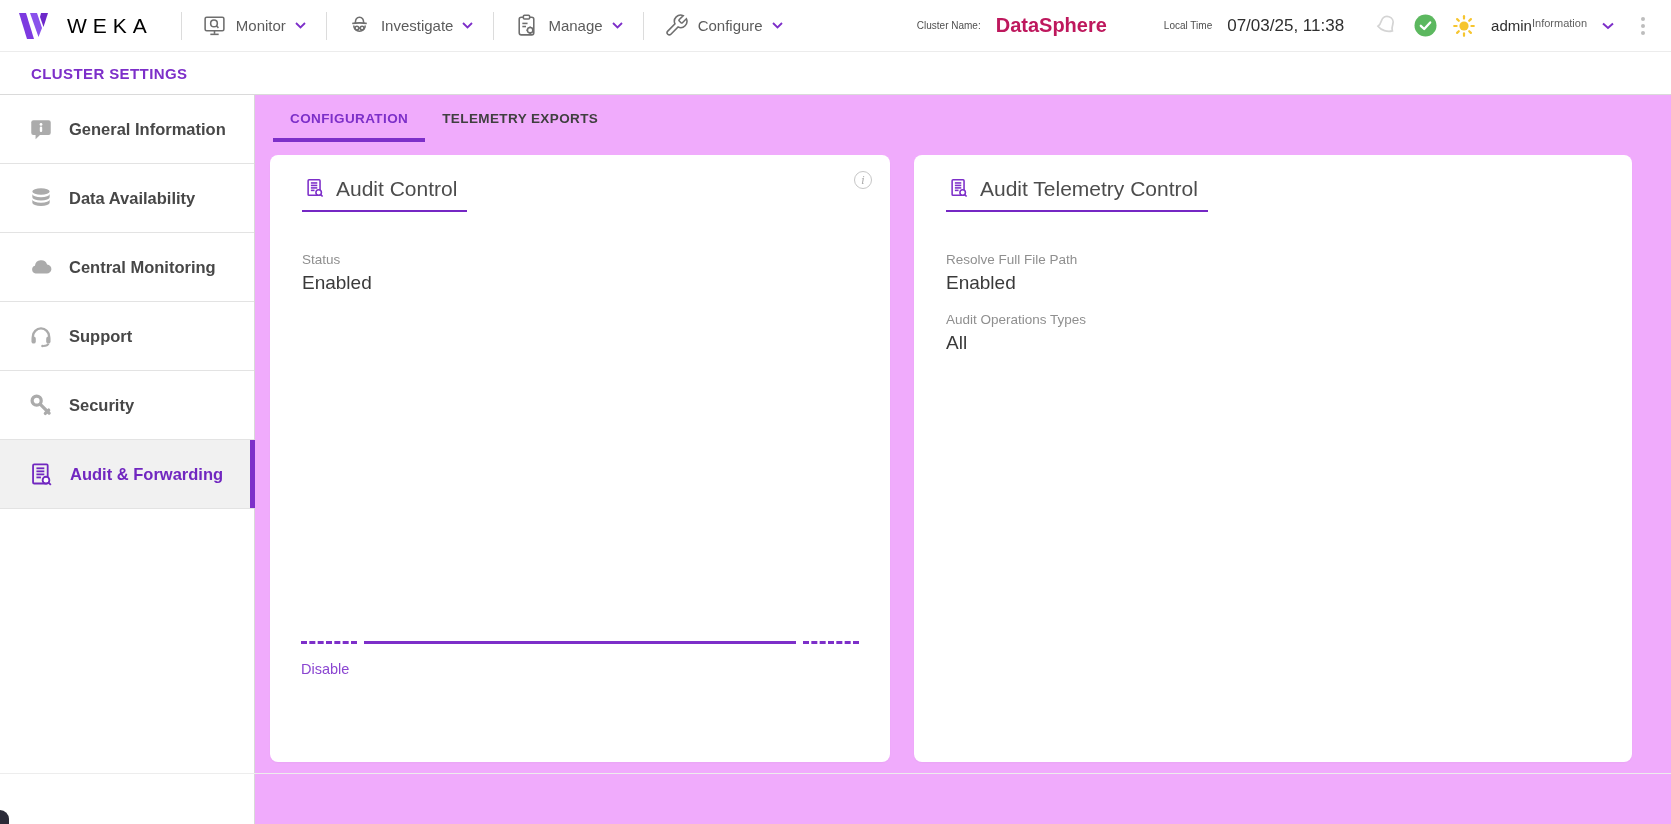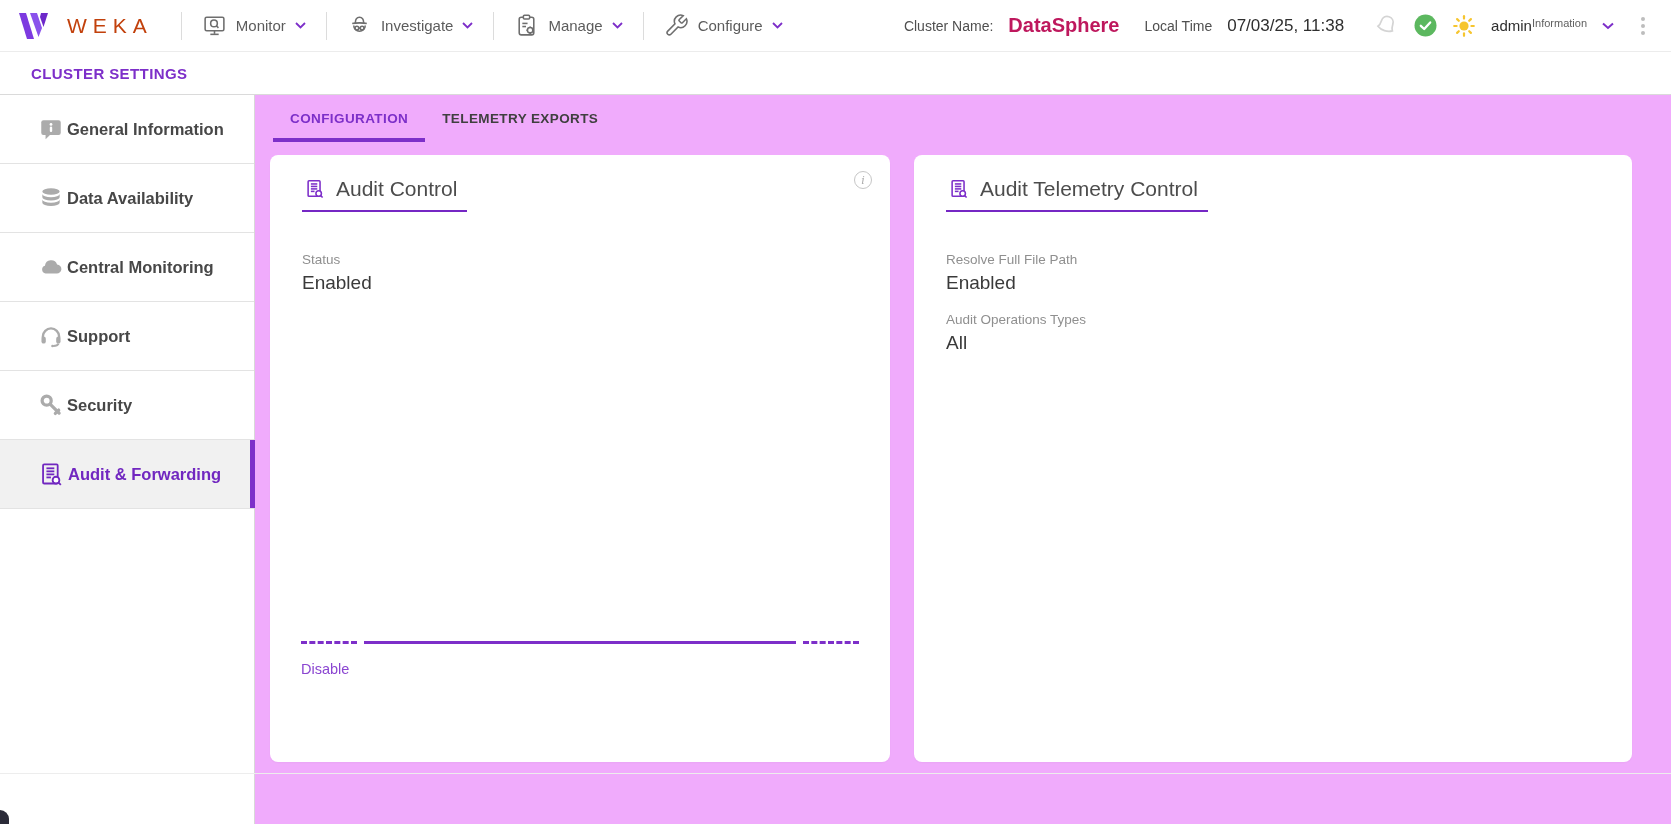--- a/index.html
+++ b/index.html
@@ -3,64 +3,64 @@
 <meta charset="utf-8">
 <style>
   * { margin:0; padding:0; box-sizing:border-box; }
   html,body { width:1671px; height:824px; overflow:hidden; background:#fff;
     font-family:"Liberation Sans", sans-serif; position:relative; }
 
   
   .topbar { height:52px; background:#fff; border-bottom:1px solid #ececec;
     display:flex; align-items:center; padding:0 20px 0 18px; }
   .logo { display:flex; align-items:center; gap:11px; margin-right:8px; }
-  .logo-text { font-size:21px; letter-spacing:6px; color:#c2410c; font-weight:400; }
+  .logo-text { font-size:21px; letter-spacing:6px; color:#000000; font-weight:400; }
   .vsep { width:1px; height:28px; background:#dcdcdc; margin:0 20px; }
   .menu { display:flex; align-items:center; gap:9px; cursor:pointer; }
   .menu-label { font-size:15px; color:#5c5c5c; }
   .topbar-right { margin-left:auto; display:flex; align-items:center; gap:15px; }
-  .kv-label { font-size:14px; color:#4f4f4f; }
+  .kv-label { font-size:10px; color:#4f4f4f;margin-left:32px; }
   .cluster-val { font-size:20px; color:#be185d; font-weight:bold; margin-right:10px; }
   .time-val { font-size:17px; color:#2f2f2f; margin-right:14px; }
   .user-block { display:flex; flex-direction:row; align-items:flex-start; line-height:1.15; }
   .user-name { font-size:15px; color:#2e2e2e; }
   .user-role { font-size:11px; color:#5f5f5f; }
   .kebab { display:flex; flex-direction:column; gap:3px; padding:4px 6px; cursor:pointer; margin-left:6px;}
   .kebab span { width:4px; height:4px; border-radius:50%; background:#bdbdbd; }
 
   
   .page-header { height:43px; background:#fff; border-bottom:1px solid #dadada;
     display:flex; align-items:center; padding-left:31px; }
   .page-title { color:#7d2fc9; font-weight:bold; font-size:15px; letter-spacing:0.4px; }
 
   
   .main { display:flex; height:729px; }
   .sidebar { width:255px; background:#fff; border-right:1px solid #d8d8d8; }
-  .side-item { height:69px; display:flex; align-items:center; gap:3px;
-    padding-left:38px; border-bottom:1px solid #e3e3e3; cursor:pointer; position:relative; }
+  .side-item { height:69px; display:flex; align-items:center; gap:15px;
+    padding-left:28px; border-bottom:1px solid #e3e3e3; cursor:pointer; position:relative; }
   .side-label { font-size:16.5px; font-weight:bold; color:#474747; }
   .side-item.selected { background:#f1f1f1; }
   .side-item.selected .side-label { color:#7127c0; }
   .side-item.selected::after { content:""; position:absolute; right:-1px; top:0;
     width:5px; height:100%; background:#7d2fc9; }
 
   .content { flex:1; background:#f0abfc; padding-left:15px; position:relative; }
   .tabs { display:flex; height:47px; padding-left:3px; }
   .tab { display:flex; align-items:center; padding:0 17px; position:relative;
     font-size:13.5px; font-weight:bold; letter-spacing:0.4px; color:#3f3f3f; cursor:pointer; }
   .tab.active { color:#7d2fc9; }
   .tab.active::after { content:""; position:absolute; left:0; right:0; bottom:0;
     height:4px; background:#7d2fc9; }
 
   .cards { display:flex; gap:24px; margin-top:13px; }
   .card { background:#fff; border-radius:8px; height:607px; position:relative;
     padding:22px 32px; box-shadow:0 1px 2px rgba(0,0,0,0.03); }
   .card-1 { width:620px; }
   .card-2 { width:718px; }
-  .card-title-row { display:inline-flex; align-items:center; gap:10px;
+  .card-title-row { display:inline-flex; align-items:flex-start; gap:10px;
     border-bottom:2px solid #7527c4; padding:0 10px 9px 2px; }
   .card-title { font-size:21px; color:#4c4c4c; }
   .info-btn { position:absolute; top:16px; right:18px; width:18px; height:18px;
     border:1px solid #c6c6c6; border-radius:50%; color:#adadad; font-size:11px;
     font-family:"DejaVu Serif", serif; font-style:italic; display:flex;
     align-items:center; justify-content:center; cursor:pointer; }
   .fields { margin-top:40px; }
   .field { margin-bottom:18px; }
   .field-label { font-size:13.5px; color:#8f8f8f; margin-bottom:5px; }
   .field-value { font-size:19px; color:#3a3a3a; }

